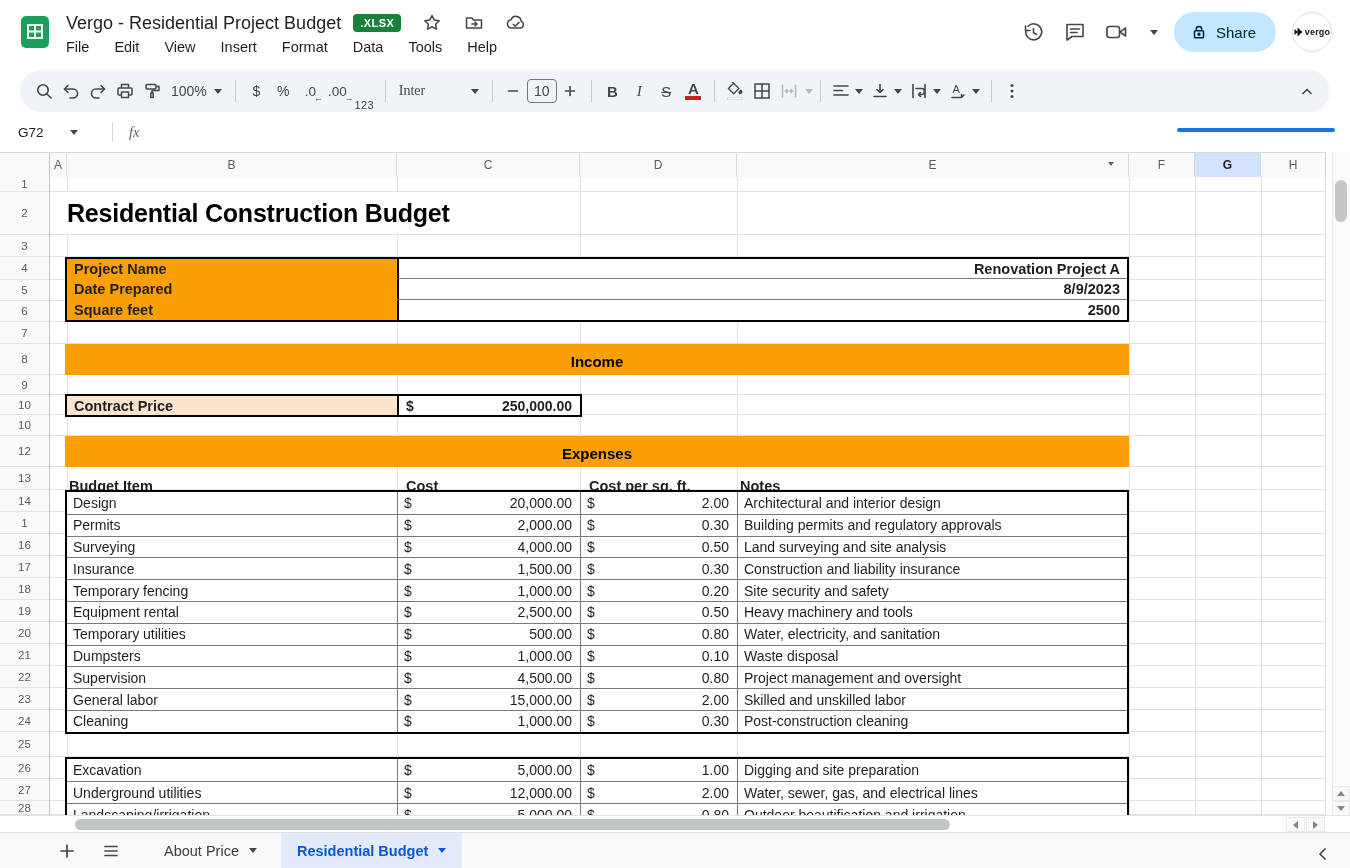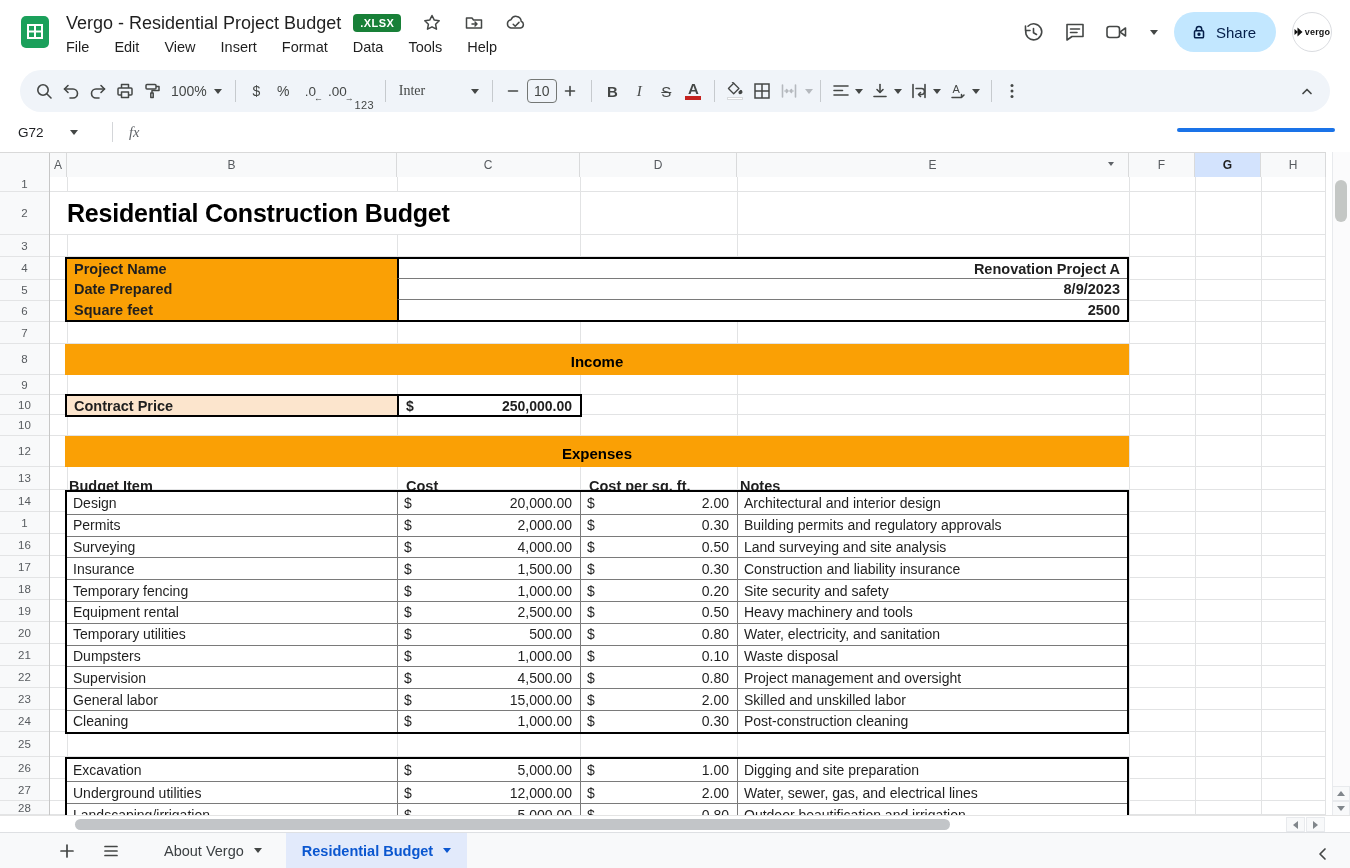--- a/index.html
+++ b/index.html
@@ -744,21 +744,21 @@
     <svg width="18" height="18" viewBox="0 0 18 18" stroke="#444746" stroke-width="1.7" stroke-linecap="round">
         <path d="M9 3 V15 M3 9 H15"></path>
       </svg>
   </span>
   <span class="icon-btn" id="all-sheets-btn">
     <svg width="18" height="18" viewBox="0 0 18 18" stroke="#444746" stroke-width="1.7" stroke-linecap="round">
         <path d="M3 4.5 H15 M3 9 H15 M3 13.5 H15"></path>
       </svg>
   </span>
   <span class="sheet-tab" id="tab-about">
-    <span>About Vergo</span>
+    <span>About Price</span>
     <span class="caret"></span>
   </span>
   <span class="sheet-tab active" id="tab-budget">
     <span>Residential Budget</span>
     <span class="caret blue"></span>
   </span>
   <span class="icon-btn" id="panel-collapse">
     <svg width="20" height="20" viewBox="0 0 20 20" fill="none" stroke="#444746" stroke-width="1.7" stroke-linecap="round" stroke-linejoin="round">
       <path d="M12 5 L7 10 L12 15"></path>
     </svg>

